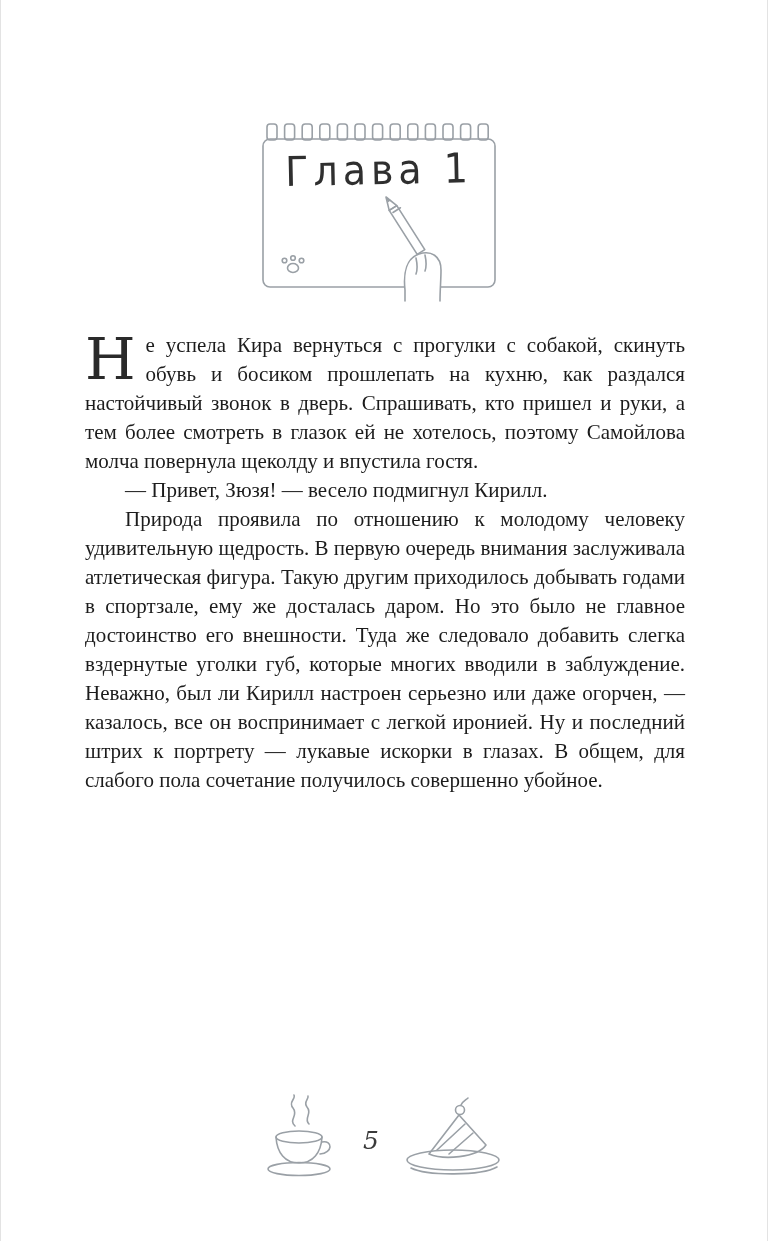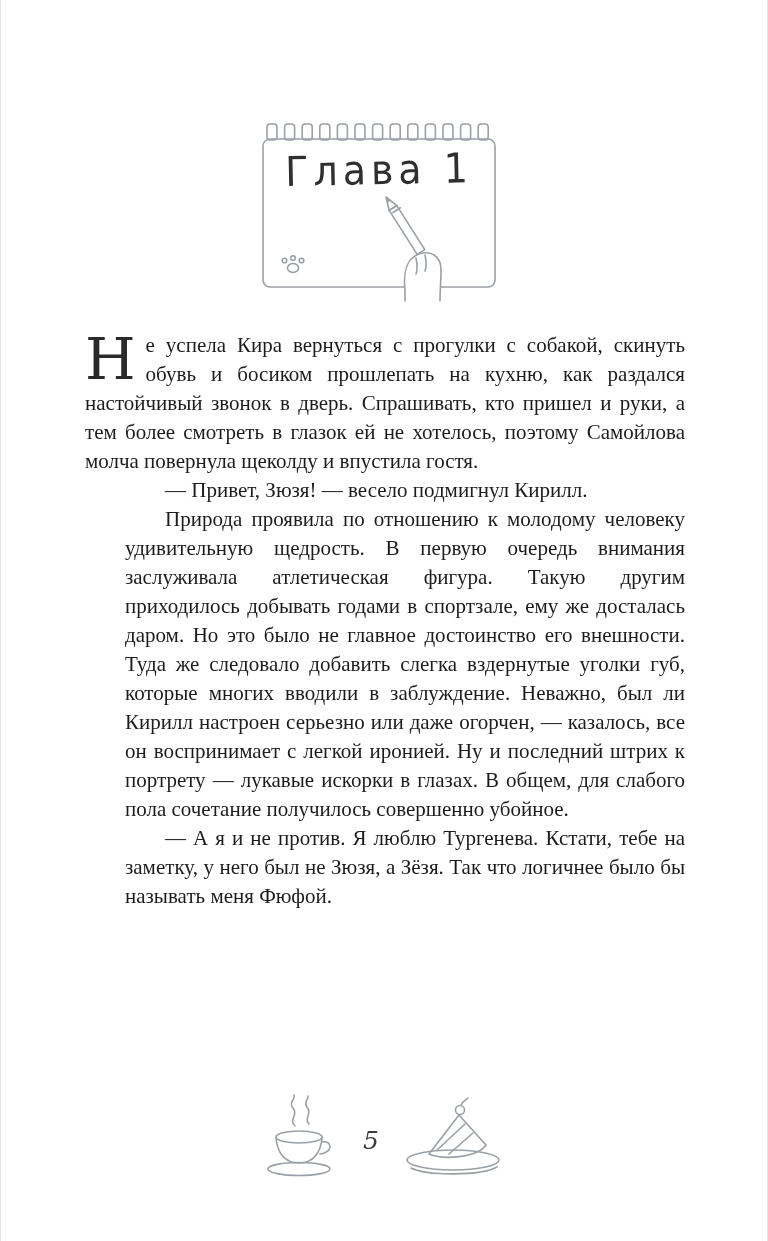--- a/index.html
+++ b/index.html
@@ -30,21 +30,21 @@
     transform:rotate(-1.2deg) scaleY(1.08);
   }
   
   .text-block{
     position:absolute;left:84px;top:331px;width:600px;
     font-size:21px;line-height:29px;
     text-align:justify;
     hyphens:auto;
   }
   .text-block p{margin:0;}
-  .para.indent{text-indent:40px;margin-left:40px;}
+  .para.indent{text-indent:40px;}
   .dropcap{
     float:left;
     font-family:"DejaVu Serif", serif;
     font-size:58px;line-height:50px;
     padding:3px 10px 0 0;
     color:#2a2a2a;
   }
   
   .footer-illo{position:absolute;}
   .footer-illo svg{display:block;}
@@ -104,21 +104,20 @@
         <path class="sketch" d="M166 137 C167.5 144 167.5 149 166 153"></path>
       </g>
     </svg>
   </div>
   <div class="chapter-title">Глава 1</div>
 
   <div class="text-block">
     <p class="para opening"><span class="dropcap">Н</span><span>е успела Кира вернуться с прогулки с собакой, скинуть обувь и босиком прошлепать на кухню, как раздался настойчивый звонок в дверь. Спрашивать, кто пришел и руки, а тем более смотреть в глазок ей не хотелось, поэтому Самойлова молча повернула щеколду и впустила гостя.</span></p>
     <p class="para indent">— Привет, Зюзя! — весело подмигнул Кирилл.</p>
     <p class="para indent">Природа проявила по отношению к молодому человеку удивительную щедрость. В первую очередь внимания заслуживала атлетическая фигура. Такую другим приходилось добывать годами в спортзале, ему же досталась даром. Но это было не главное достоинство его внешности. Туда же следовало добавить слегка вздернутые уголки губ, которые многих вводили в заблуждение. Неважно, был ли Кирилл настроен серьезно или даже огорчен, — казалось, все он воспринимает с легкой иронией. Ну и последний штрих к портрету — лукавые искорки в глазах. В общем, для слабого пола сочетание получилось совершенно убойное.</p>
-    <p class="para indent">— А я и не против. Я люблю Тургенева. Кстати, тебе на заметку, у него был не Зюзя, а Зёзя. Так что логичнее было бы называть меня Фюфой.</p>
   </div>
 
   <div class="footer-illo" id="coffee">
     <svg viewBox="0 0 95 95">
       <path class="sketch" d="M38 32 C31 26 42 21 36 14 C31 8 39 5 37 1"></path>
       <path class="sketch" d="M52 30 C46 24 56 20 50 13 C46 8 52 5 51 2"></path>
       <ellipse class="sketch" cx="42" cy="43" rx="23" ry="6"></ellipse>
       <path class="sketch" d="M19 43 C20 59 28 69 42 69 C56 69 64 59 65 43"></path>
       <path class="sketch" d="M65 48 C76 46 76 59 63 60"></path>
       <ellipse class="sketch" cx="42" cy="75" rx="31" ry="6.5"></ellipse>

